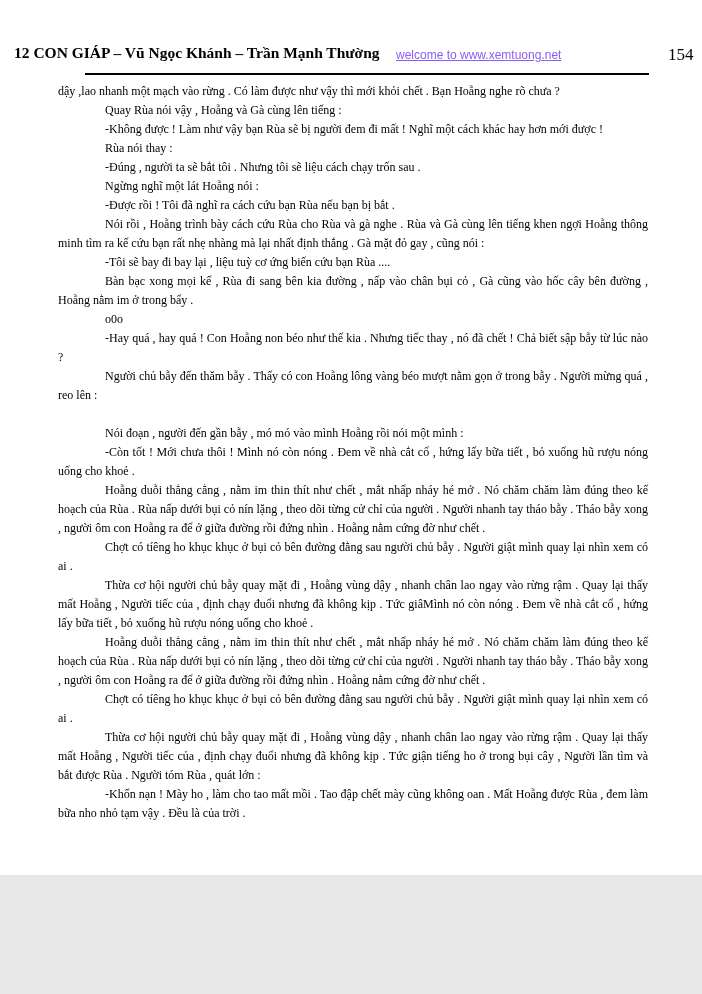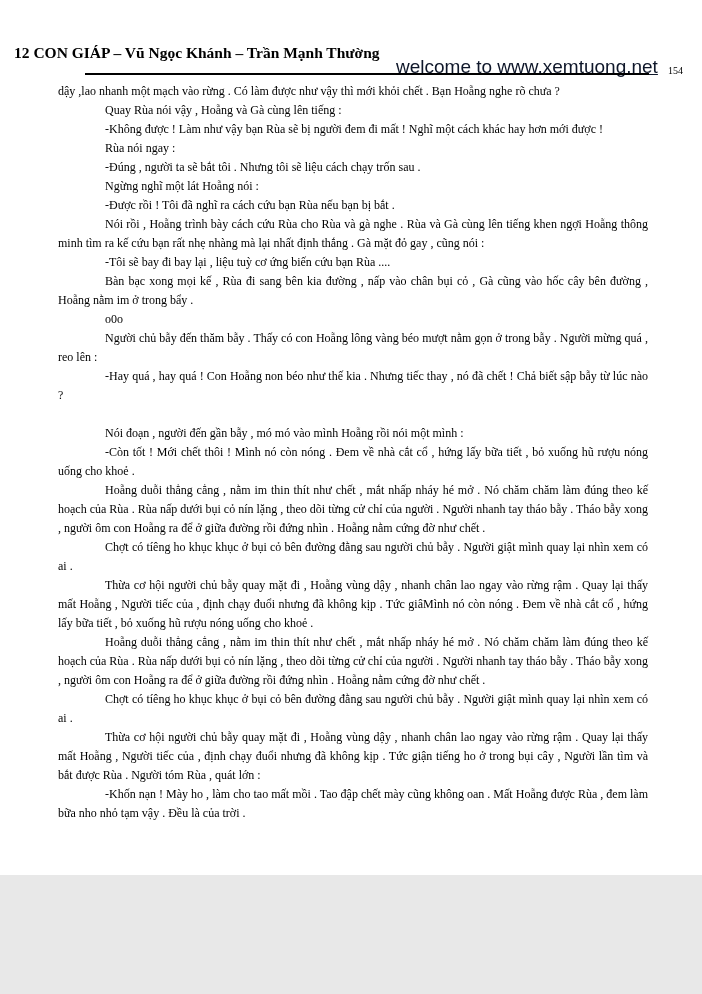--- a/index.html
+++ b/index.html
@@ -26,35 +26,34 @@
     top: 0;
     font-family: "Liberation Serif", serif;
     font-weight: bold;
     font-size: 15.5px;
     white-space: nowrap;
     letter-spacing: 0px;
   }
   .website-link {
     position: absolute;
     left: 396px;
-    top: 12px;
+    top: 4px;
     font-family: "Liberation Sans", sans-serif;
-    font-size: 19px;
-    color: #0f172a;
+    font-size: 12px;
+    color: #8b5cf6;
     text-decoration: underline;
     white-space: nowrap;
     cursor: pointer;
   }
   .page-number {
     position: absolute;
     left: 668px;
     top: 1px;
     font-family: "Liberation Serif", serif;
-    font-size: 10px;
-    margin-top: 20px;
+    font-size: 17px;
   }
   .header-divider {
     position: absolute;
     top: 73px;
     left: 85px;
     width: 564px;
     height: 0;
     border-top: 2px solid #000000;
   }
   .page-body {
@@ -78,33 +77,33 @@
   <div class="page-header">
     <span class="book-title">12 CON GIÁP – Vũ Ngọc Khánh – Trần Mạnh Thường</span>
     <span class="website-link">welcome to www.xemtuong.net</span>
     <span class="page-number">154</span>
   </div>
   <div class="header-divider"></div>
   <div class="page-body">
       <p class="para">dậy  ,lao nhanh một mạch vào rừng . Có làm được như vậy thì mới khỏi chết . Bạn Hoẵng nghe rõ chưa ?</p>
       <p class="para indent">Quay Rùa nói vậy , Hoẵng và Gà cùng lên tiếng :</p>
       <p class="para indent">-Không được ! Làm như vậy bạn Rùa sẽ bị người đem đi mất ! Nghĩ một cách khác hay hơn mới được !</p>
-      <p class="para indent">Rùa nói ngay :</p>
+      <p class="para indent">Rùa nói thay :</p>
       <p class="para indent">-Đúng , người ta sẽ bắt tôi . Nhưng tôi sẽ liệu cách chạy trốn sau .</p>
       <p class="para indent">Ngừng nghĩ một lát Hoẵng nói :</p>
       <p class="para indent">-Được rồi ! Tôi đã nghĩ  ra cách cứu bạn Rùa nếu bạn bị bắt .</p>
       <p class="para indent">Nói rồi , Hoẵng trình bày cách cứu Rùa cho Rùa và gà nghe . Rùa và Gà cùng lên tiếng khen ngợi Hoẵng thông minh tìm ra kế cứu bạn rất nhẹ nhàng mà lại nhất định thắng . Gà mặt đỏ gay , cũng nói :</p>
       <p class="para indent">-Tôi sẽ bay đi bay lại , liệu tuỳ cơ ứng biến cứu bạn Rùa ....</p>
       <p class="para indent">Bàn bạc xong mọi kế , Rùa đi sang bên kia đường , nấp vào chân bụi cỏ , Gà cũng vào hốc cây bên đường , Hoẵng nằm im ở trong bẩy .</p>
       <p class="para indent">o0o</p>
+      <p class="para indent">-Hay quá , hay quá ! Con Hoẵng non béo như thế kia . Nhưng tiếc thay , nó đã chết ! Chả biết sập bẫy từ lúc nào ?</p>
       <p class="para indent">Người chủ bẫy đến thăm bẫy . Thấy có con Hoẵng lông vàng béo mượt nằm gọn ở trong bẫy . Người mừng quá , reo lên :</p>
-      <p class="para indent">-Hay quá , hay quá ! Con Hoẵng non béo như thế kia . Nhưng tiếc thay , nó đã chết ! Chả biết sập bẫy từ lúc nào ?</p>
       <p class="para blank">&nbsp;</p>
       <p class="para indent">Nói đoạn , người đến gần bẫy , mó mó vào mình Hoẵng rồi nói một mình :</p>
-      <p class="para indent">-Còn tốt ! Mới chết thôi ! Mình nó còn nóng . Đem về nhà cắt cổ , hứng lấy bữa tiết , bỏ xuống hũ rượu nóng uống cho khoẻ .</p>
+      <p class="para indent">-Còn tốt ! Mới chưa thôi ! Mình nó còn nóng . Đem về nhà cắt cổ , hứng lấy bữa tiết , bỏ xuống hũ rượu nóng uống cho khoẻ .</p>
       <p class="para indent">Hoẵng duỗi thẳng cẳng , nằm im thin thít như chết , mắt nhấp nháy hé mở . Nó chăm chăm làm đúng theo kế hoạch của Rùa . Rùa nấp dưới bụi cỏ nín lặng , theo dõi từng cử chỉ của người . Người nhanh tay tháo bẫy . Tháo bẫy xong , người ôm con Hoẵng ra để ở giữa đường rồi đứng nhìn . Hoẵng nằm cứng đờ như chết .</p>
       <p class="para indent">Chợt có tíêng ho khục khục ở bụi cỏ bên đường đằng sau người chủ bẫy . Người giật mình quay lại nhìn xem có ai .</p>
       <p class="para indent">Thừa cơ hội người chủ bẫy quay mặt đi , Hoẵng vùng dậy , nhanh chân lao ngay vào rừng rậm . Quay lại thấy mất Hoẵng , Người tiếc của , định chạy đuổi nhưng đã không kịp . Tức giâMình nó còn nóng . Đem về nhà cắt cổ , hứng lấy bữa tiết , bỏ xuống hũ rượu nóng uống cho khoẻ .</p>
       <p class="para indent">Hoẵng duỗi thẳng cẳng , nằm im thin thít như chết , mắt nhấp nháy hé mở . Nó chăm chăm làm đúng theo kế hoạch của Rùa . Rùa nấp dưới bụi cỏ nín lặng , theo dõi từng cử chỉ của người . Người nhanh tay tháo bẫy . Tháo bẫy xong , người ôm con Hoẵng ra để ở giữa đường rồi đứng nhìn . Hoẵng nằm cứng đờ như chết .</p>
       <p class="para indent">Chợt có tíêng ho khục khục ở bụi cỏ bên đường đằng sau người chủ bẫy . Người giật mình quay lại nhìn xem có ai .</p>
       <p class="para indent">Thừa cơ hội người chủ bẫy quay mặt đi , Hoẵng vùng dậy , nhanh chân lao ngay vào rừng rậm . Quay lại thấy mất Hoẵng , Người tiếc của , định chạy đuổi nhưng đã không kịp . Tức giận tiếng ho ở trong bụi cây , Người lần tìm và bắt được Rùa . Người tóm Rùa , quát lớn :</p>
       <p class="para indent">-Khốn nạn ! Mày ho , làm cho tao mất mồi . Tao đập chết mày cũng không oan . Mất Hoẵng được Rùa , đem làm bữa nho nhỏ tạm vậy . Đều là của trời .</p>
     </div>
 </div>
 

